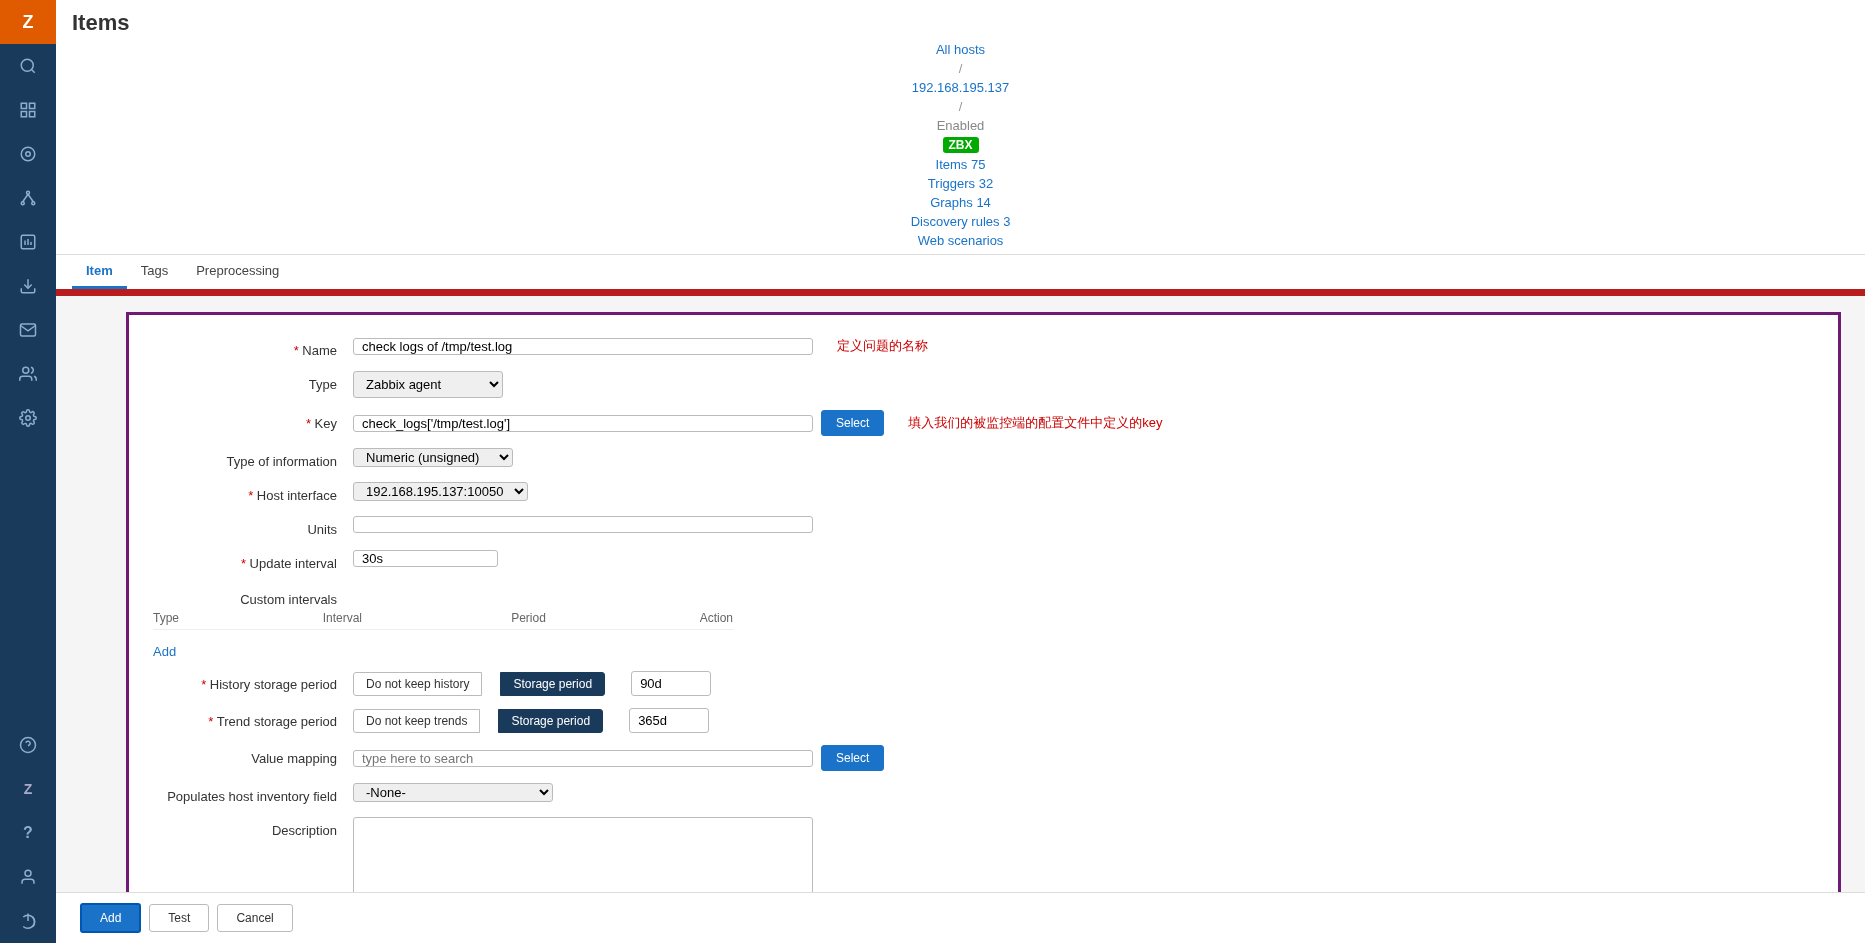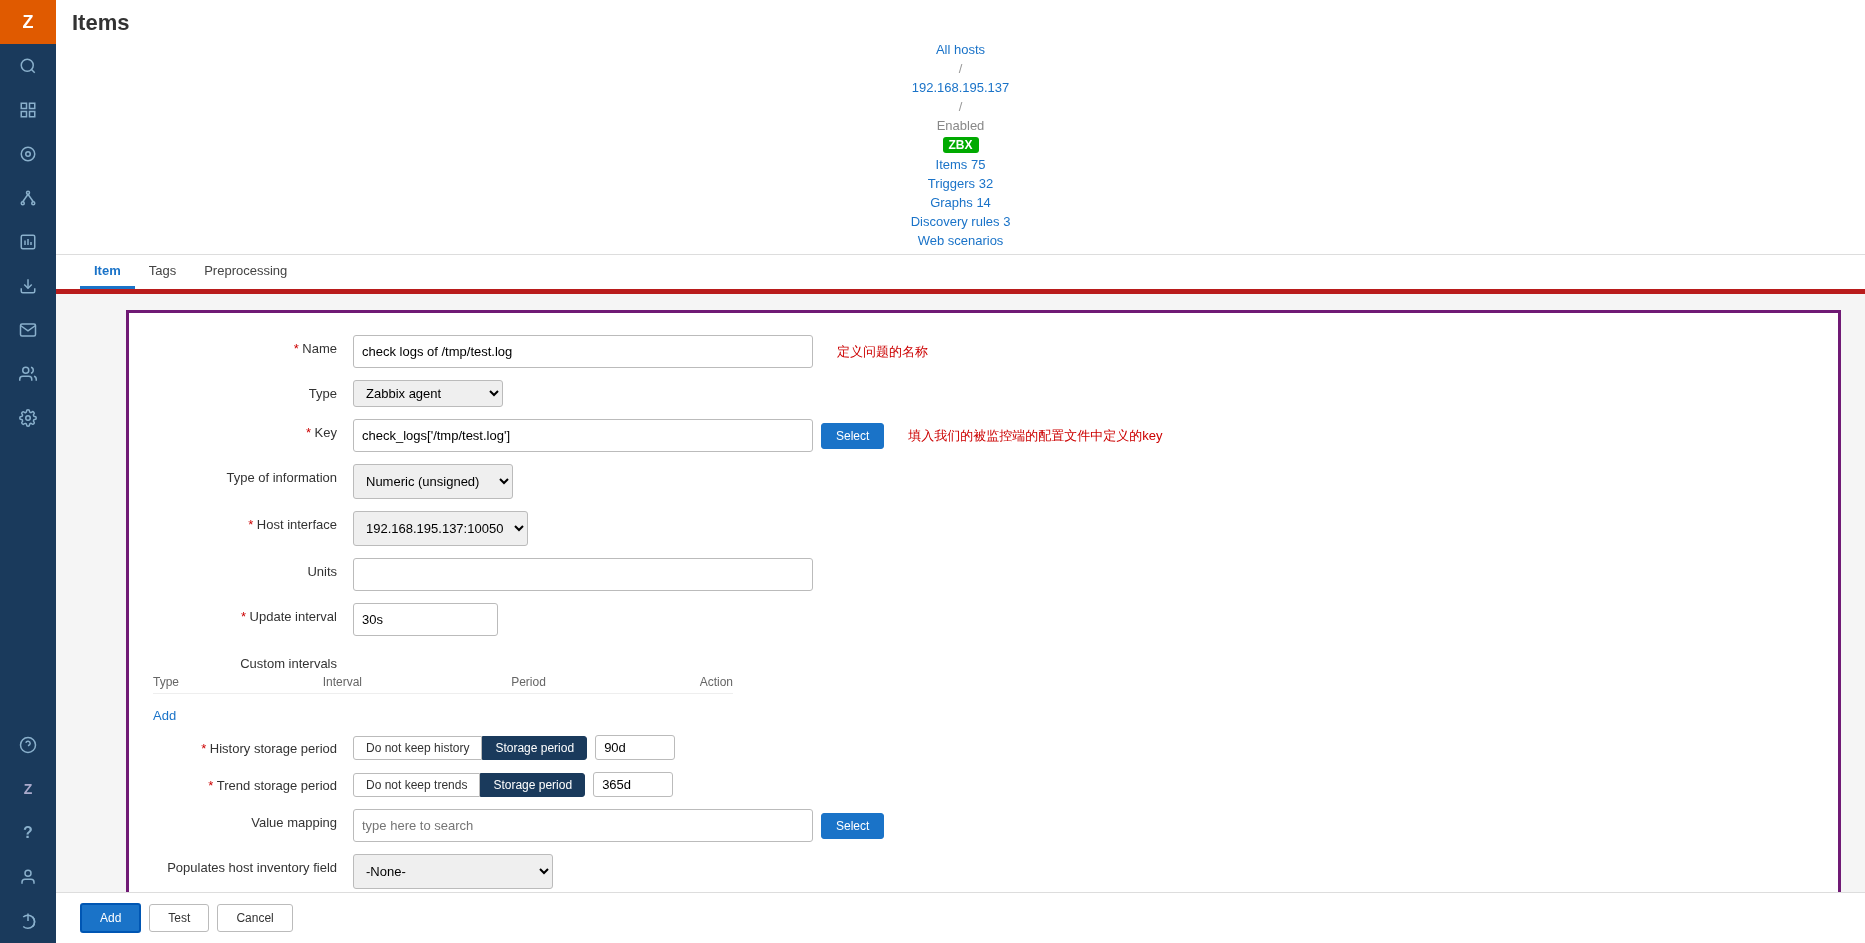--- a/index.html
+++ b/index.html
@@ -133,21 +133,21 @@
     .form-control {
       flex: 1;
       display: flex;
       align-items: center;
       gap: 8px;
       flex-wrap: wrap;
     }
     input[type="text"], textarea, select {
       border: 1px solid #bbb;
       border-radius: 3px;
-      padding: 8px 8px;
+      padding: 0 8px;
       font-size: 13px;
       outline: none;
     }
     .input-name {
       width: 460px;
     }
     .input-key {
       width: 460px;
     }
     .input-units {
@@ -268,21 +268,21 @@
     }
     .add-link {
       color: #1a73c8;
       cursor: pointer;
       text-decoration: none;
       font-size: 13px;
     }
     .history-group {
       display: flex;
       align-items: center;
-      gap: 0;
+      gap: 18px;
     }
     .history-input {
       width: 80px;
       border-radius: 0 3px 3px 0;
       border-left: none;
     }
     .btn-grp-left {
       border-radius: 3px 0 0 3px;
     }
     .btn-grp-right {
@@ -311,23 +311,23 @@
     .form-bottom-bar {
       background: white;
       border-top: 1px solid #ddd;
       padding: 10px 24px;
       display: flex;
       gap: 8px;
       align-items: center;
     }
     .tabs-bar {
       display: flex;
-      border-bottom: 5px solid #b91c1c;
-      background: white;
-      padding: 0 24px;
+      border-bottom: 7px solid #b91c1c;
+      background: white;
+      padding: 0 16px;
     }
     
     .form-area::-webkit-scrollbar { width: 8px; }
     .form-area::-webkit-scrollbar-track { background: #eee; }
     .form-area::-webkit-scrollbar-thumb { background: #bbb; border-radius: 4px; }
   </style>
 </head>
 <body>
 
 <div class="sidebar">

